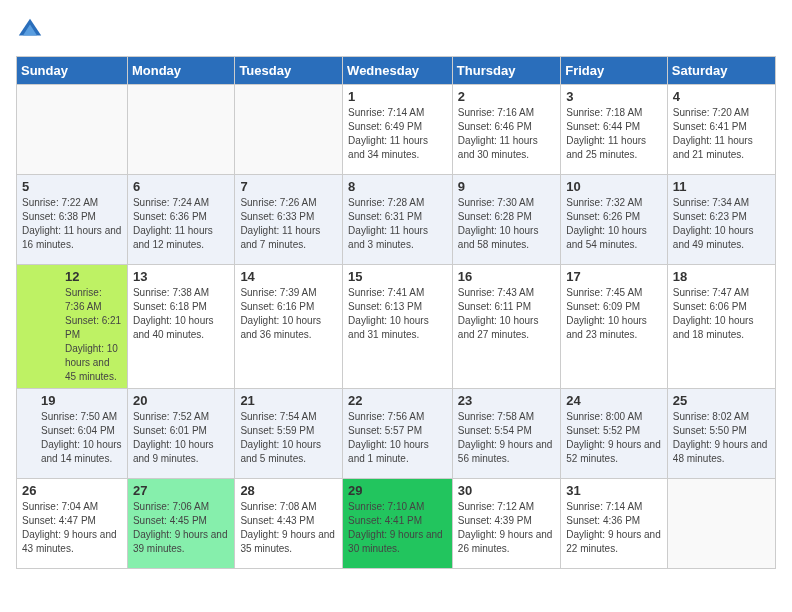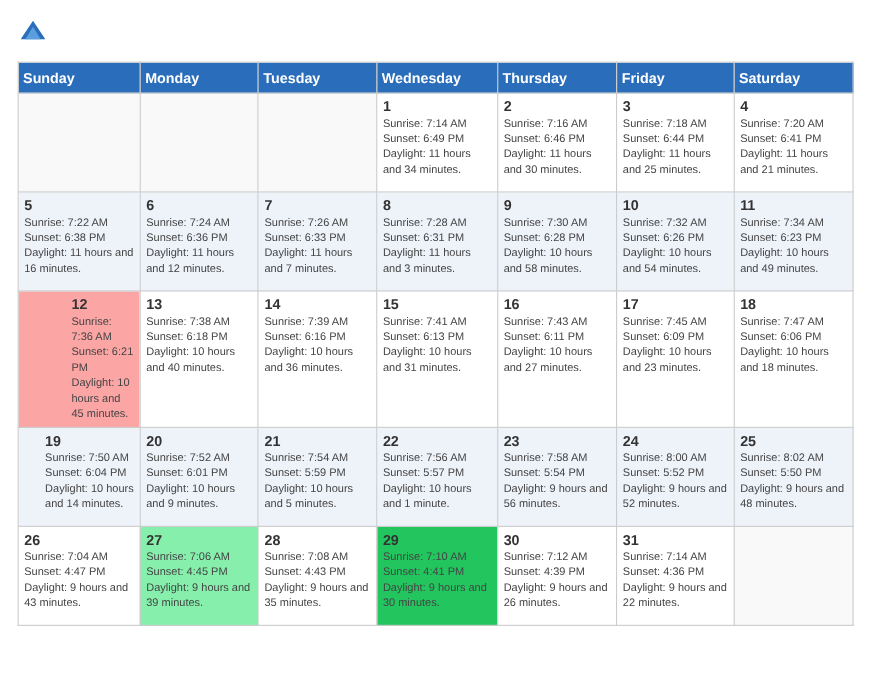--- a/index.html
+++ b/index.html
@@ -173,21 +173,21 @@
         <td style="background-color: rgb(238, 242, 249);">
           <div class="day-number">10</div>
           <div class="day-info">Sunrise: 7:32 AM<br>Sunset: 6:26 PM<br>Daylight: 10 hours and 54 minutes.</div>
         </td>
         <td style="background-color: rgb(238, 242, 249);">
           <div class="day-number">11</div>
           <div class="day-info">Sunrise: 7:34 AM<br>Sunset: 6:23 PM<br>Daylight: 10 hours and 49 minutes.</div>
         </td>
       </tr>
       <tr>
-        <td style="background-color: #fca5a5; padding-left: 48px;">
+        <td style="background-color: #bef264; padding-left: 48px;">
           <div class="day-number">12</div>
           <div class="day-info">Sunrise: 7:36 AM<br>Sunset: 6:21 PM<br>Daylight: 10 hours and 45 minutes.</div>
         </td>
         <td style="background-color: rgb(255, 255, 255);">
           <div class="day-number">13</div>
           <div class="day-info">Sunrise: 7:38 AM<br>Sunset: 6:18 PM<br>Daylight: 10 hours and 40 minutes.</div>
         </td>
         <td style="background-color: rgb(255, 255, 255); border-radius: 11px;">
           <div class="day-number">14</div>
           <div class="day-info">Sunrise: 7:39 AM<br>Sunset: 6:16 PM<br>Daylight: 10 hours and 36 minutes.</div>

